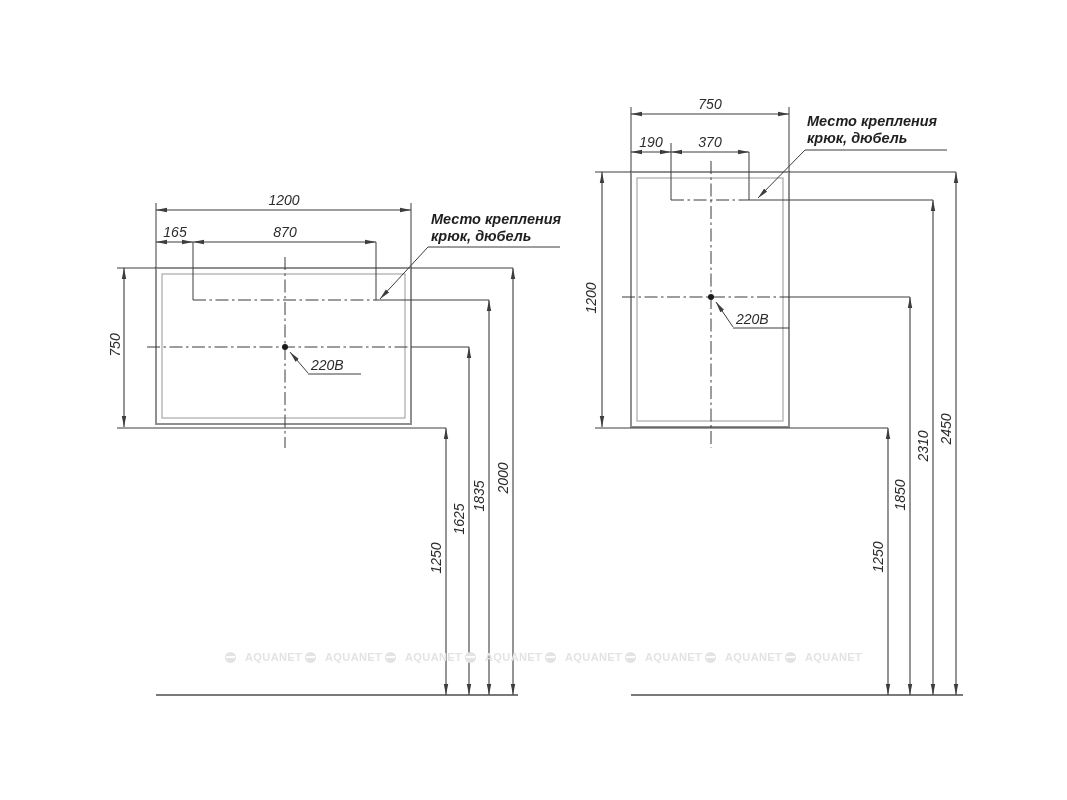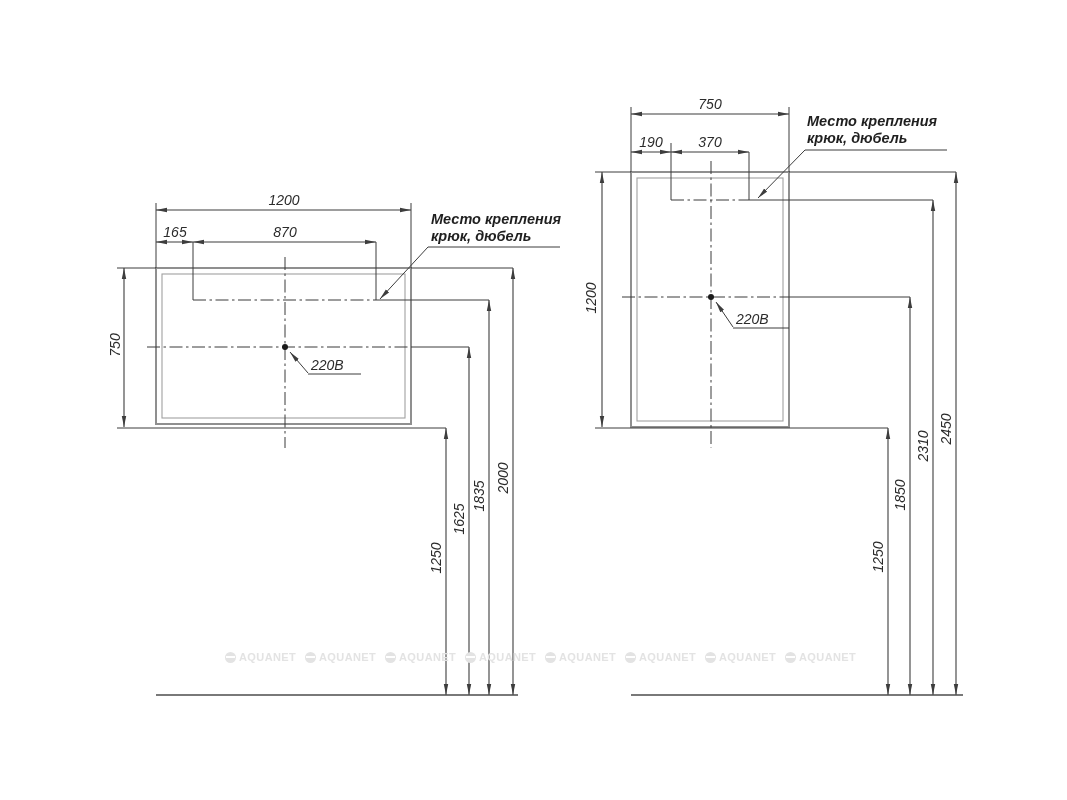--- a/index.html
+++ b/index.html
@@ -12,21 +12,21 @@
   .dim   {stroke:#3d3d3d;stroke-width:1.1;fill:none;}
   .thin  {stroke:#3d3d3d;stroke-width:1;fill:none;}
   .cl    {stroke:#3a3a3a;stroke-width:1;fill:none;stroke-dasharray:13 3.5 2.5 3.5;}
   .floor {stroke:#4c4c4c;stroke-width:1.4;fill:none;}
   text{font-family:"Liberation Sans",sans-serif;font-style:italic;font-size:14px;fill:#2b2b2b;}
   .lbl{text-anchor:middle;}
   .note{font-weight:bold;font-size:14.5px;fill:#1f1f1f;}
   .dot{fill:#1a1a1a;stroke:none;}
   
   .watermarks{position:absolute;left:0;top:651px;width:1067px;height:16px;pointer-events:none;}
-  .wm{position:absolute;top:0;display:flex;align-items:flex-end;gap:3px;}
+  .wm{position:absolute;top:0;display:flex;align-items:flex-end;gap:9px;}
   .wm-icon{display:inline-block;width:11px;height:11px;border-radius:50%;background:#e3e3e3;position:relative;}
   .wm-icon::after{content:"";position:absolute;left:1px;right:1px;top:4px;height:2px;background:#ffffff;}
   .wm-text{font-size:11px;font-weight:bold;letter-spacing:.4px;color:#e3e3e3;font-style:normal;}
 </style>
 </head>
 <body>
 
 <div class="page">
 <svg width="1067" height="800" viewBox="0 0 1067 800">
   <defs>

